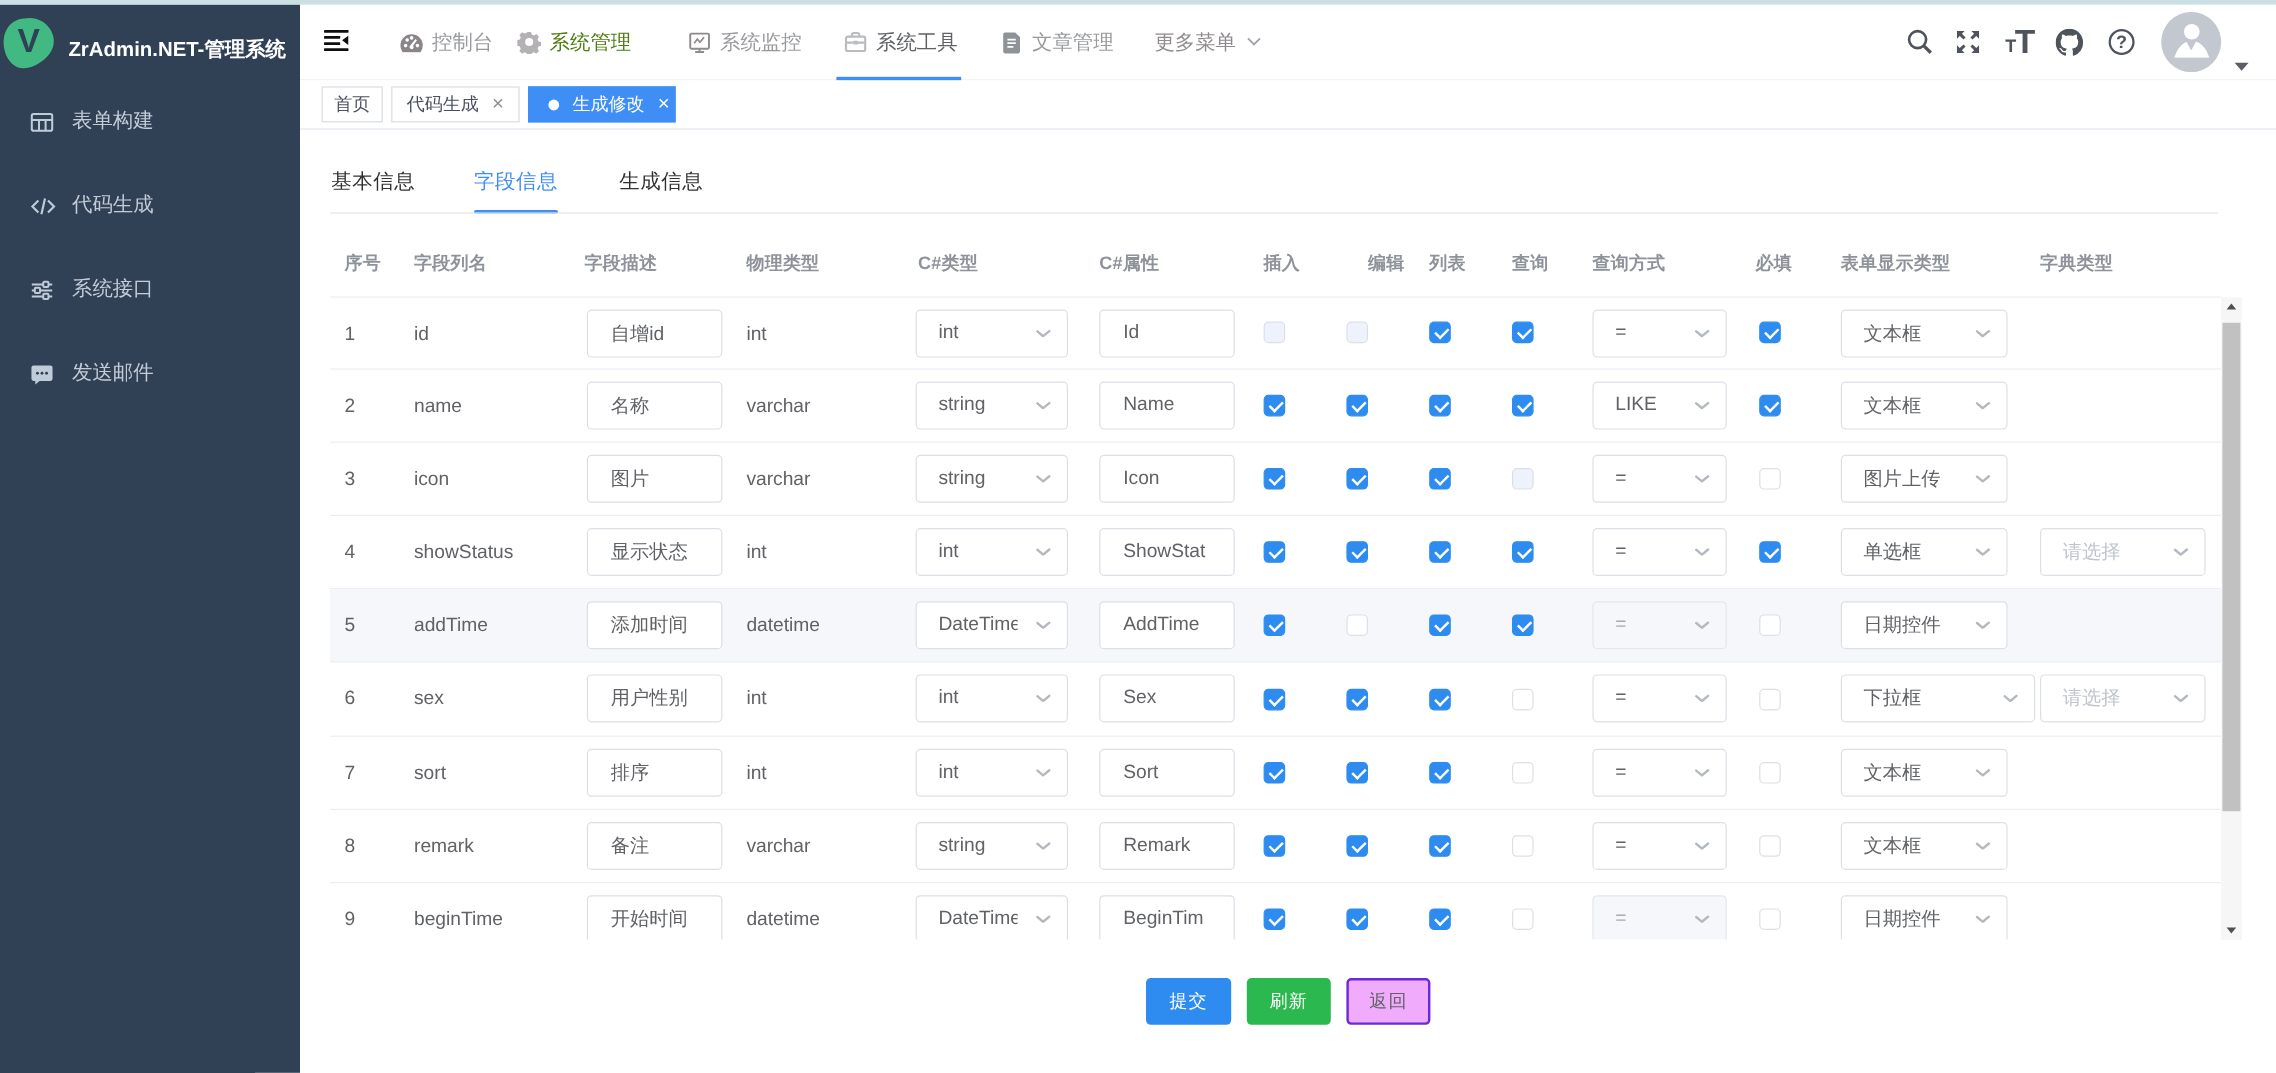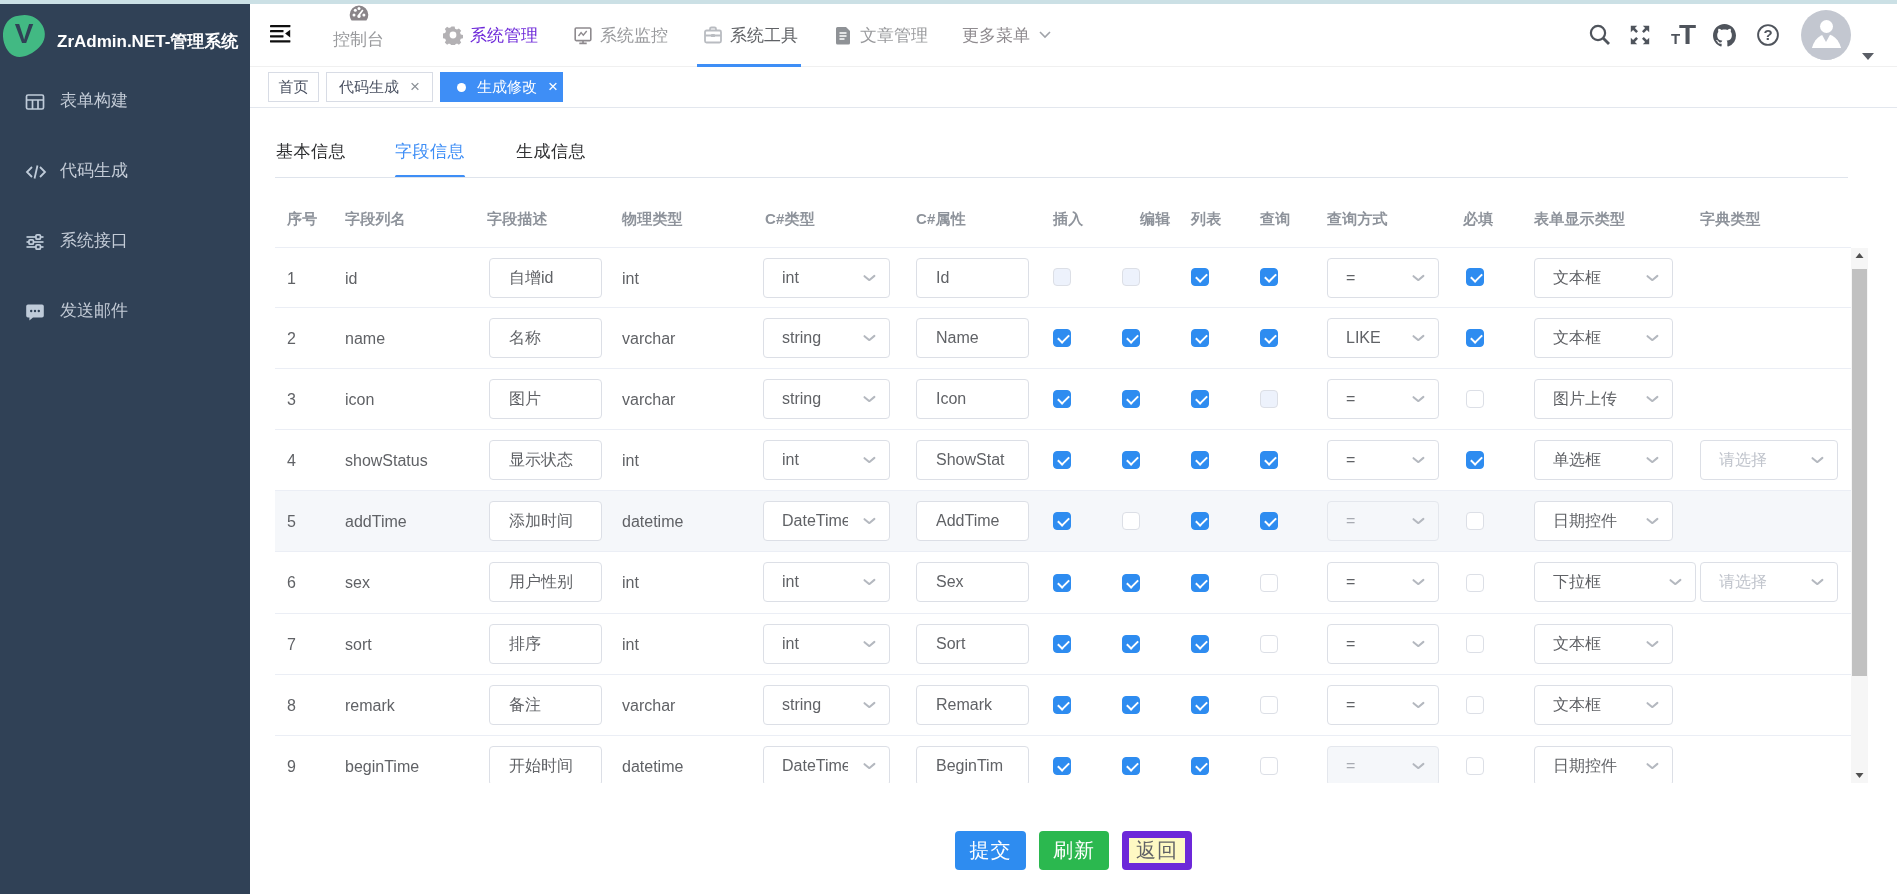--- a/index.html
+++ b/index.html
@@ -40,22 +40,22 @@
 .sel .ar{position:absolute;right:13px;top:16px;width:13px;height:8px;}
 .sel .ar::before{content:"";position:absolute;left:0;top:2.2px;width:7.6px;height:1.5px;background:#b4b8bf;transform:rotate(40deg);border-radius:1px;}
 .sel .ar::after{content:"";position:absolute;right:0;top:2.2px;width:7.6px;height:1.5px;background:#b4b8bf;transform:rotate(-40deg);border-radius:1px;}
 .sel.dis{background:#f5f7fa;border-color:#e4e7ed;color:#a8abb2;}
 .sel .ph{color:#c0c4cc;}
 .cb{position:absolute;width:18px;height:18px;border-radius:4px;border:1px solid #dcdfe6;background:#fff;}
 .cb.on{background:#2e8cf0;border-color:#2e8cf0;}
 .cb.on::after{content:"";position:absolute;left:5.5px;top:2px;width:5px;height:9px;
  border-right:2px solid #fff;border-bottom:2px solid #fff;transform:rotate(45deg);}
 .cb.dis{background:#edf2fc;}
-.btn{position:absolute;top:815px;height:39px;border-radius:4px;font-size:20px;color:#fff;
- display:flex;align-items:center;justify-content:center;letter-spacing:1px;margin-top:16px;}
+.btn{position:absolute;top:815px;height:39px;border-radius:4px;font-size:15px;color:#fff;
+ display:flex;align-items:center;justify-content:center;letter-spacing:1px;}
 .scroll{left:1851px;top:248px;width:17px;height:535px;background:#f6f6f6;}
 .scroll .up,.scroll .dn{position:absolute;left:0;width:17px;height:17px;background:#f6f6f6;}
 .scroll .thumb{position:absolute;left:1px;top:21px;width:15px;height:407px;background:#c1c1c1;}
 </style></head><body>
 <div class="abs strip"></div>
 <div class="abs sidebar">
 <div class="abs" style="left:2px;top:9px;width:43px;height:43px;"><svg width="45" height="46" viewBox="0 0 45 46" style="">
         <path d="M18 2.5 C27 0.5 36 4.5 40.5 12.5 C44.5 20 43.5 28 37 34.5 C30 41.5 19.5 46 12.5 43 C5.5 40 1.5 32 1 23.5 C0.5 14.5 5 6.5 12 3.8 C14 3 16 2.9 18 2.5 Z" fill="#42b983"></path>
       </svg></div>
     <div class="abs logo-v">V</div>
@@ -102,34 +102,34 @@
 <div class="abs navbar">
 <div class="abs" style="left:20px;top:21px;"><svg width="21" height="18" viewBox="0 0 21 18" style="">
         <g fill="#0f0f0f">
           <rect x="0" y="0" width="20.4" height="2.2" rx="0.4"></rect>
           <rect x="0" y="5.1" width="13.5" height="2.2" rx="0.4"></rect>
           <rect x="0" y="10.2" width="13.5" height="2.2" rx="0.4"></rect>
           <rect x="0" y="15.2" width="20.4" height="2.2" rx="0.4"></rect>
           <path d="M20.2 4.7v7.8l-5.1-3.9z"></path>
         </g>
       </svg></div>
-<div class="abs nav-item" style="left:83px;color:#999a9d;flex-direction:column;">
+<div class="abs nav-item" style="left:83px;color:#999a9d;">
       <svg width="20" height="17" viewBox="0 0 20 17" style="">
         <path d="M10 1.5A9.3 9.3 0 00.7 10.8c0 2.1.7 4.2 1.9 5.7h14.8a9.3 9.3 0 001.9-5.7A9.3 9.3 0 0010 1.5z" fill="#8a8589"></path>
         <g fill="#fff">
           <circle cx="5" cy="11" r="1.5"></circle>
           <circle cx="6.3" cy="6.3" r="1.5"></circle>
           <circle cx="10" cy="4.6" r="1.5"></circle>
           <circle cx="14.9" cy="11" r="1.5"></circle>
           <path d="M13.2 5.4l1.3 1.2-3.3 4.5a1.7 1.7 0 01-1.2 2.9 1.7 1.7 0 01-1.1-3z"></path>
         </g>
       </svg>
       <span>控制台</span>
     </div>
-<div class="abs nav-item" style="left:193px;color:#6d28d9;">
+<div class="abs nav-item" style="left:181px;color:#4d7c0f;">
       <svg width="20" height="20" viewBox="0 0 20 20" style="">
         <g fill="#b3b1b4">
           <path d="M8.4 1.6h3.2l.5 2.2 1.9.8 1.9-1.2 2.3 2.3-1.2 1.9.8 1.9 2.2.5v3.2l-2.2.5-.8 1.9 1.2 1.9-2.3 2.3-1.9-1.2-1.9.8-.5 2.2H8.4l-.5-2.2-1.9-.8-1.9 1.2-2.3-2.3 1.2-1.9-.8-1.9-2.2-.5V8.4l2.2-.5.8-1.9-1.2-1.9 2.3-2.3 1.9 1.2 1.9-.8z"></path>
         </g>
         <circle cx="10" cy="10" r="3.4" fill="#fff"></circle>
       </svg>
       <span>系统管理</span>
     </div>
 <div class="abs nav-item" style="left:323px;color:#999a9d;">
       <svg width="20" height="20" viewBox="0 0 20 20" style="">
@@ -403,12 +403,12 @@
     <div class="up"><svg width="17" height="17" viewBox="0 0 17 17" style="">
         <path d="M8.5 5l4 5h-8z" fill="#505050"></path>
       </svg></div>
     <div class="thumb"></div>
     <div class="dn" style="bottom:0;"><svg width="17" height="17" viewBox="0 0 17 17" style="">
         <path d="M8.5 12l-4-5h8z" fill="#505050"></path>
       </svg></div>
   </div>
 <div class="btn" style="left:955px;width:71px;background:#2e8cf0;">提交</div>
 <div class="btn" style="left:1039px;width:70px;background:#2bb84f;">刷新</div>
-<div class="btn" style="left:1122px;width:70px;background:#fef9c3;color:#606266;border:7px solid #6d28d9;">返回</div>
+<div class="btn" style="left:1122px;width:70px;background:#f0abfc;color:#606266;border:2px solid #6d28d9;">返回</div>
 </body></html>

